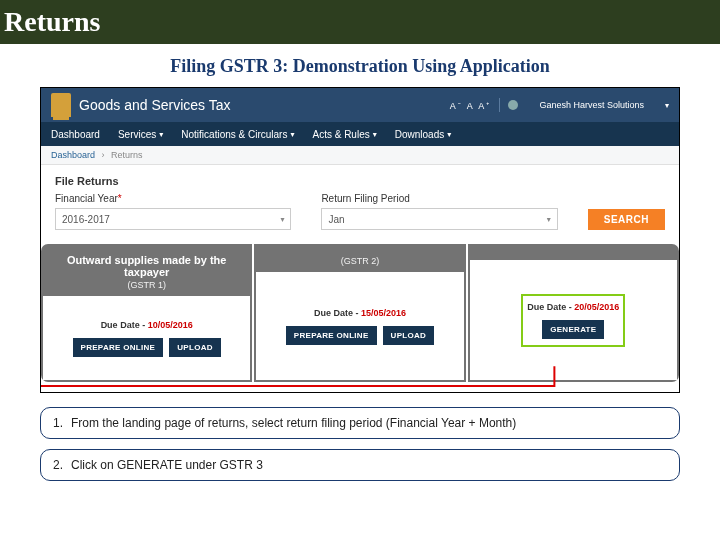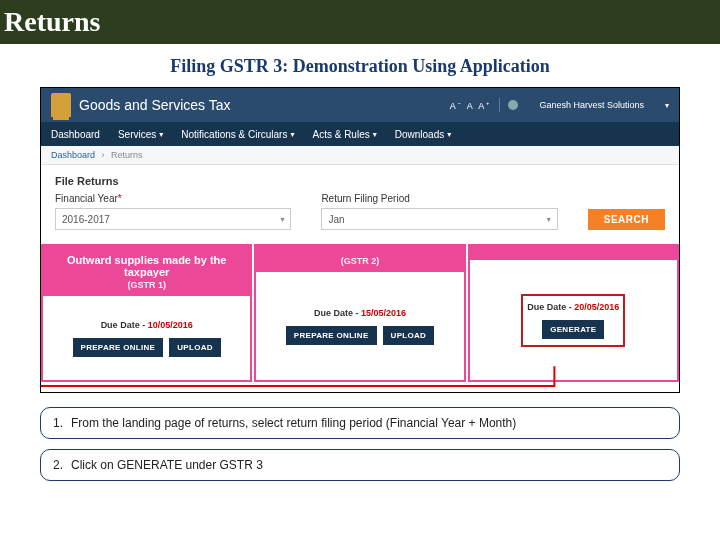--- a/index.html
+++ b/index.html
@@ -33,32 +33,32 @@
   .body-area { padding: 10px 14px; }
   .section-label { font-size: 11px; color:#333; margin-bottom:6px; font-weight: bold; }
   .filter-row { display:flex; align-items:flex-end; gap: 30px; }
   .field { flex:1; }
   .field-label { font-size:10px; color:#333; margin-bottom:4px; }
   .req::after { content:"*"; color:#c00; }
   .select { border:1px solid #ccc; height:22px; font-size:10px; padding:0 6px; display:flex; align-items:center; justify-content:space-between; color:#555; background:#fff;gap:32px; }
   .select .tri { font-size:8px; color:#888; }
   .search-btn { background:#f58025; color:#fff; border:none; font-size:10px; font-weight:bold; padding:5px 16px; letter-spacing:0.5px; }
 
-  .cards { background:#ec4899; margin: 14px -14px -10px; padding: 0; display:flex; height: 138px; }
+  .cards { background:#737373; margin: 14px -14px -10px; padding: 0; display:flex; height: 138px; border-radius: 7px; }
   .card { flex:1; color:#fff; text-align:center; border-right: 2px solid #fff; display:flex; flex-direction:column; }
   .card:last-child { border-right:none; }
   .card-head { padding: 10px 6px 6px; }
   .card-title { font-size:11px; font-weight:bold; }
-  .card-sub { font-size:9px; opacity:0.9; margin-top:2px;font-weight:bold; }
+  .card-sub { font-size:9px; opacity:0.9; margin-top:2px; }
   .card-white { background:#fff; color:#333; flex:1; display:flex; flex-direction:column; justify-content:center; align-items:center; padding:6px; border-top: 1px solid #fff; margin: 0 2px 2px; }
   .due { font-size:9px; font-weight:bold; }
   .due-date { color:#c00; }
   .btn-row { display:flex; gap:6px; margin-top:8px; }
   .dark-btn { background:#163450; color:#fff; border:none; font-size:8px; font-weight:bold; padding:5px 8px; letter-spacing:0.3px; }
-  .highlight-box { border:2px solid #b91c1c; padding:6px 4px; }
+  .highlight-box { border:2px solid #84cc16; padding:6px 4px; }
   .highlight-box-inner .due { display:block; }
 
   .arrow-svg-wrap { position:absolute; left: 0; top: 0; width:100%; height:100%; pointer-events:none; }
 
   .steps { margin: 14px 40px 0; }
   .step-box { background:#fff; border:1.5px solid #1a3a6e; border-radius:10px; padding:8px 12px; margin-bottom:10px; display:flex; align-items:center; font-size:12px; color:#222; }
   .step-num { width:18px; font-weight:normal; }
   .step-num::after { content:"."; }
 </style>
 </head>

